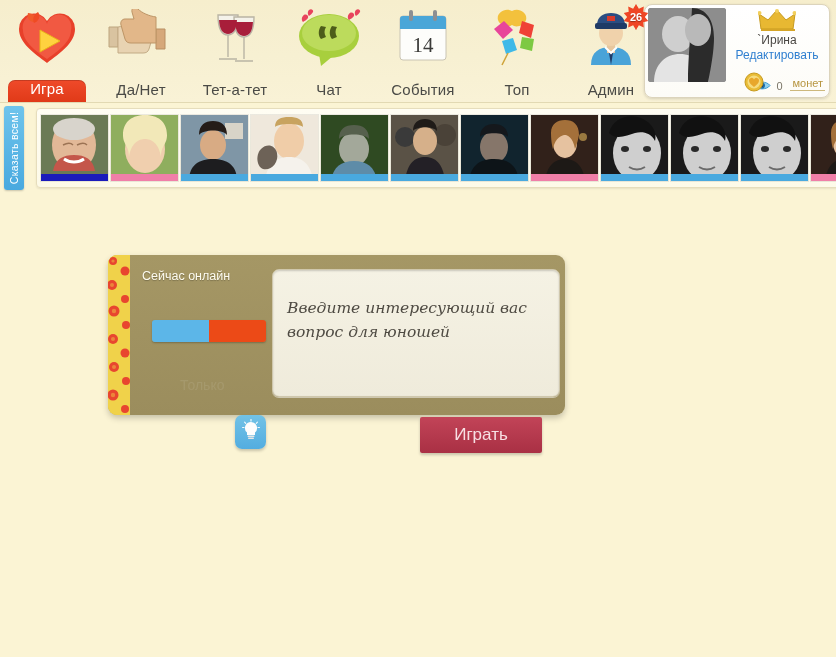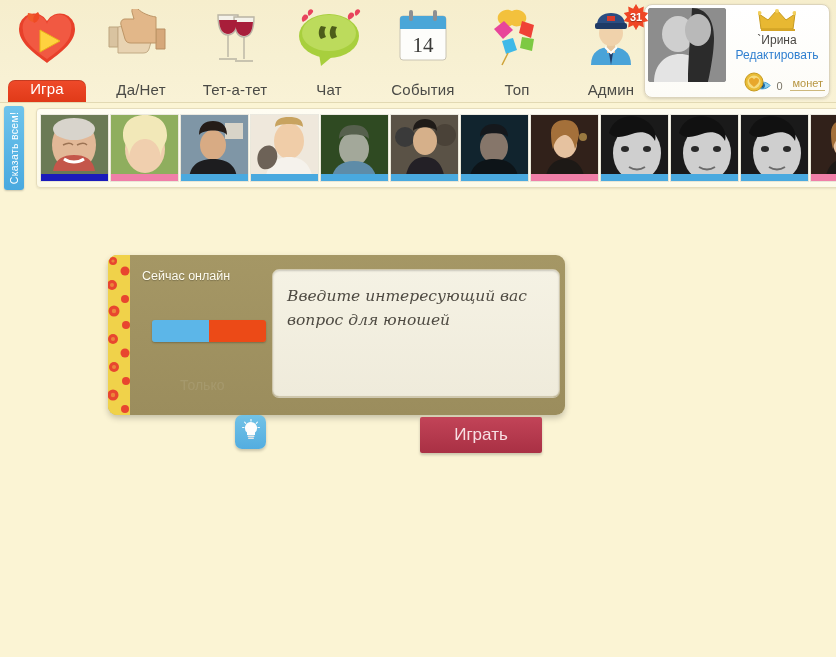--- a/index.html
+++ b/index.html
@@ -133,21 +133,21 @@
   .toggle .t-f{width:50%;background:#ec4a17;}
   .ghost-label{
     position:absolute;left:50px;top:122px;font-size:14px;
     color:rgba(255,255,255,.09);white-space:nowrap;
   }
   .qbox{
     position:absolute;left:142px;top:14px;width:288px;height:128px;
     background:linear-gradient(180deg,#f5f2e4 0%,#efebdb 100%);
     border:1px solid #cfc7ac;border-radius:7px;
     box-shadow:0 1px 2px rgba(0,0,0,.18) inset, 0 1px 0 rgba(255,255,255,.5);
-    padding:14px 14px 10px;box-sizing:border-box;cursor:text;
+    padding:26px 14px 10px;box-sizing:border-box;cursor:text;
   }
   .qbox .ph{
     font-style:italic;font-size:15.5px;color:#4e4a42;line-height:1.55;
     font-family:"DejaVu Serif","Liberation Serif",serif;
   }
 
   .hint-btn{
     position:absolute;left:235px;top:415px;width:31px;height:34px;
     background:linear-gradient(180deg,#72c2e6 0%,#53ade0 100%);
     border-radius:7px;box-shadow:0 2px 3px rgba(0,0,0,.2);
@@ -256,21 +256,21 @@
             <path d="M20 34l11-3 4 12-11 4z" fill="#3fb9e8"></path>
             <path d="M40 30l12 2-2 12-12-3z" fill="#7dc943"></path>
             <path d="M26 46l-6 12" stroke="#cfa43a" stroke-width="1.5" fill="none"></path>
           </svg>
         </div>
         <div class="nav-label">Топ</div>
       </div>
 
       <div class="nav-item">
         <div class="badge">
-          <span>31</span>
+          <span>26</span>
         </div>
         <div class="nav-icon">
           <svg width="60" height="62" viewBox="0 0 60 62">
             <path d="M10 58c0-13 8-18 20-18s20 5 20 18z" fill="#4aa3d8"></path>
             <path d="M26 38h8v8h-8z" fill="#e8c79e"></path>
             <ellipse cx="30" cy="26" rx="12" ry="13" fill="#f0d2ab"></ellipse>
             <path d="M16 18c0-8 6-12 14-12s14 4 14 12z" fill="#2b4d82"></path>
             <rect x="14" y="16" width="32" height="6" rx="2" fill="#1f3a66"></rect>
             <rect x="26" y="9" width="8" height="5" fill="#d93a2b"></rect>
             <path d="M28 46l2 12 2-12z" fill="#1f3a66"></path>

